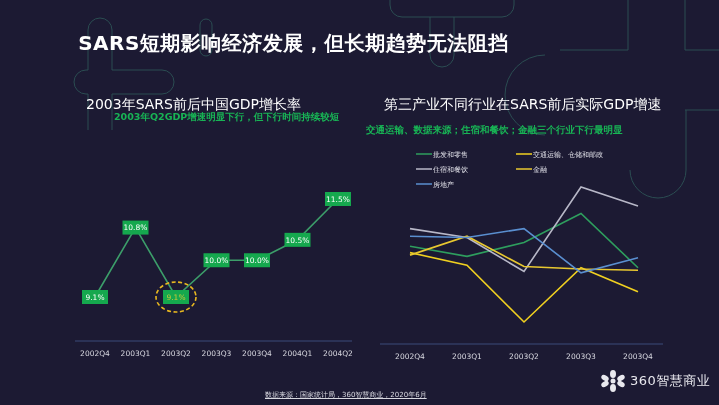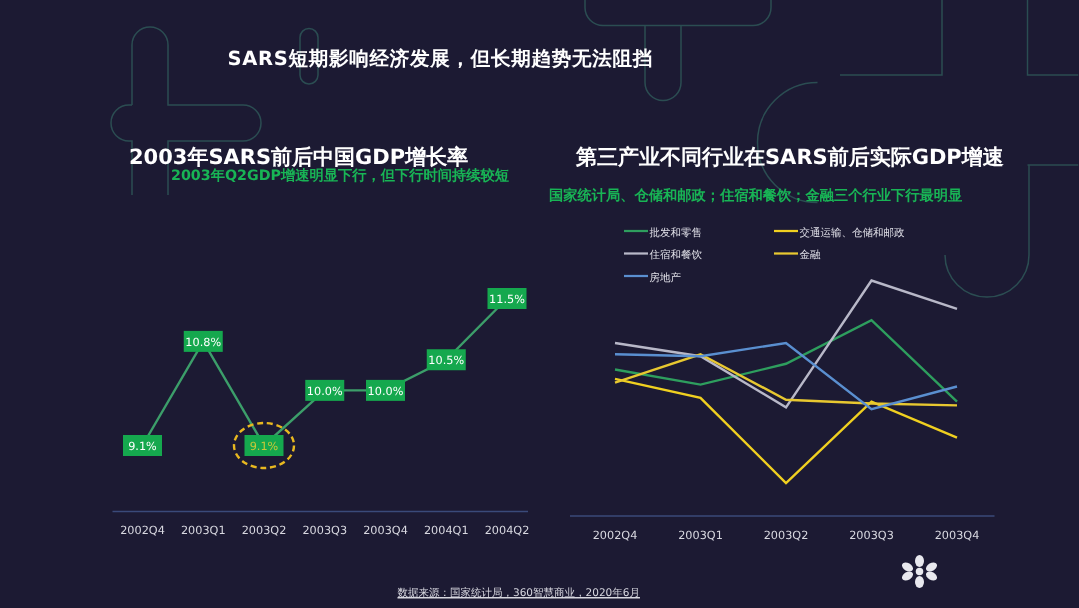--- a/index.html
+++ b/index.html
@@ -1,20 +1,20 @@
 <!DOCTYPE html>
 <html><head>
 <meta charset="utf-8">
 <style>
   html, body { margin:0; padding:0; }
   body { width:719px; height:405px; background:#1c1a33; overflow:hidden; position:relative;
          font-family:"DejaVu Sans","Liberation Sans",sans-serif; color:#fff; }
   .bg-deco { position:absolute; left:0; top:0; width:719px; height:405px; pointer-events:none; }
-  .title { position:absolute; left:0; width:587px; top:30px; text-align:center; font-size:13px; font-weight:bold; letter-spacing:0.5px; }
-  .sub-title { position:absolute; font-size:14px; font-weight:bold;text-align:right; }
+  .title { position:absolute; left:0; width:587px; top:30px; text-align:center; font-size:20px; font-weight:bold; letter-spacing:0.5px; }
+  .sub-title { position:absolute; font-size:14px; font-weight:normal;text-align:right; }
   .sub-note { position:absolute; font-size:9.5px; color:#18b455; font-weight:bold; }
   #left-title { left:86px; top:96px; }
   #left-note { left:80px; top:111px;margin-left:34px; }
   #right-title { left:366px; top:96px;margin-left:18px; }
   #right-note { left:366px; top:124px; }
   svg text { font-family:"DejaVu Sans","Liberation Sans",sans-serif; }
   .src { position:absolute; left:265px; top:390px; font-size:7px; color:#d8d8e0;text-decoration:underline; }
   .logo { position:absolute; left:600px; top:370px; display:flex; align-items:center; gap:4px; }
   .logo-text { font-size:13px; color:#e8e8ee; letter-spacing:0.5px; }
 </style>
@@ -33,21 +33,21 @@
     <path d="M630 170 a28 28 0 0 0 56 0 V110"></path>
     <path d="M200 25 V50 a6 6 0 0 0 12 0 V25 a6 6 0 0 0 -12 0"></path>
   </g>
 </svg>
 
 <div class="title">SARS短期影响经济发展，但长期趋势无法阻挡</div>
 
 <div class="sub-title" id="left-title">2003年SARS前后中国GDP增长率</div>
 <div class="sub-note" id="left-note">2003年Q2GDP增速明显下行，但下行时间持续较短</div>
 <div class="sub-title" id="right-title">第三产业不同行业在SARS前后实际GDP增速</div>
-<div class="sub-note" id="right-note">国家统计局、仓储和邮政；住宿和餐饮；金融三个行业下行最明显</div>
+<div class="sub-note" id="right-note">交通运输、数据来源；住宿和餐饮；金融三个行业下行最明显</div>
 
 <svg id="left-chart" style="position:absolute;left:0;top:0;" width="719" height="405" viewBox="0 0 719 405">
     <line x1="75" y1="341" x2="352" y2="341" stroke="#3a4a7a" stroke-width="1"></line>
     <polyline points="95,297 135.5,227.58333333333331 176,297 216.5,260.25 257,260.25 297.5,239.83333333333331 338,199" fill="none" stroke="#3c9e6a" stroke-width="1.6"></polyline>
     <text x="95" y="356" font-size="7.5" fill="#d8d8e0" text-anchor="middle">2002Q4</text>
     <text x="135.5" y="356" font-size="7.5" fill="#d8d8e0" text-anchor="middle">2003Q1</text>
     <text x="176" y="356" font-size="7.5" fill="#d8d8e0" text-anchor="middle">2003Q2</text>
     <text x="216.5" y="356" font-size="7.5" fill="#d8d8e0" text-anchor="middle">2003Q3</text>
     <text x="257" y="356" font-size="7.5" fill="#d8d8e0" text-anchor="middle">2003Q4</text>
     <text x="297.5" y="356" font-size="7.5" fill="#d8d8e0" text-anchor="middle">2004Q1</text>
@@ -124,13 +124,14 @@
     <g fill="#e8e8ee">
       <ellipse cx="13" cy="4" rx="3" ry="4"></ellipse>
       <ellipse cx="13" cy="18" rx="3" ry="4"></ellipse>
       <ellipse cx="5" cy="8" rx="4" ry="2.6" transform="rotate(30 5 8)"></ellipse>
       <ellipse cx="21" cy="14" rx="4" ry="2.6" transform="rotate(30 21 14)"></ellipse>
       <ellipse cx="5" cy="14" rx="4" ry="2.6" transform="rotate(-30 5 14)"></ellipse>
       <ellipse cx="21" cy="8" rx="4" ry="2.6" transform="rotate(-30 21 8)"></ellipse>
       <circle cx="13" cy="11" r="2.5"></circle>
     </g>
   </svg>
+  <span class="logo-text">360智慧商业</span>
 </div>
 
 </body></html>

